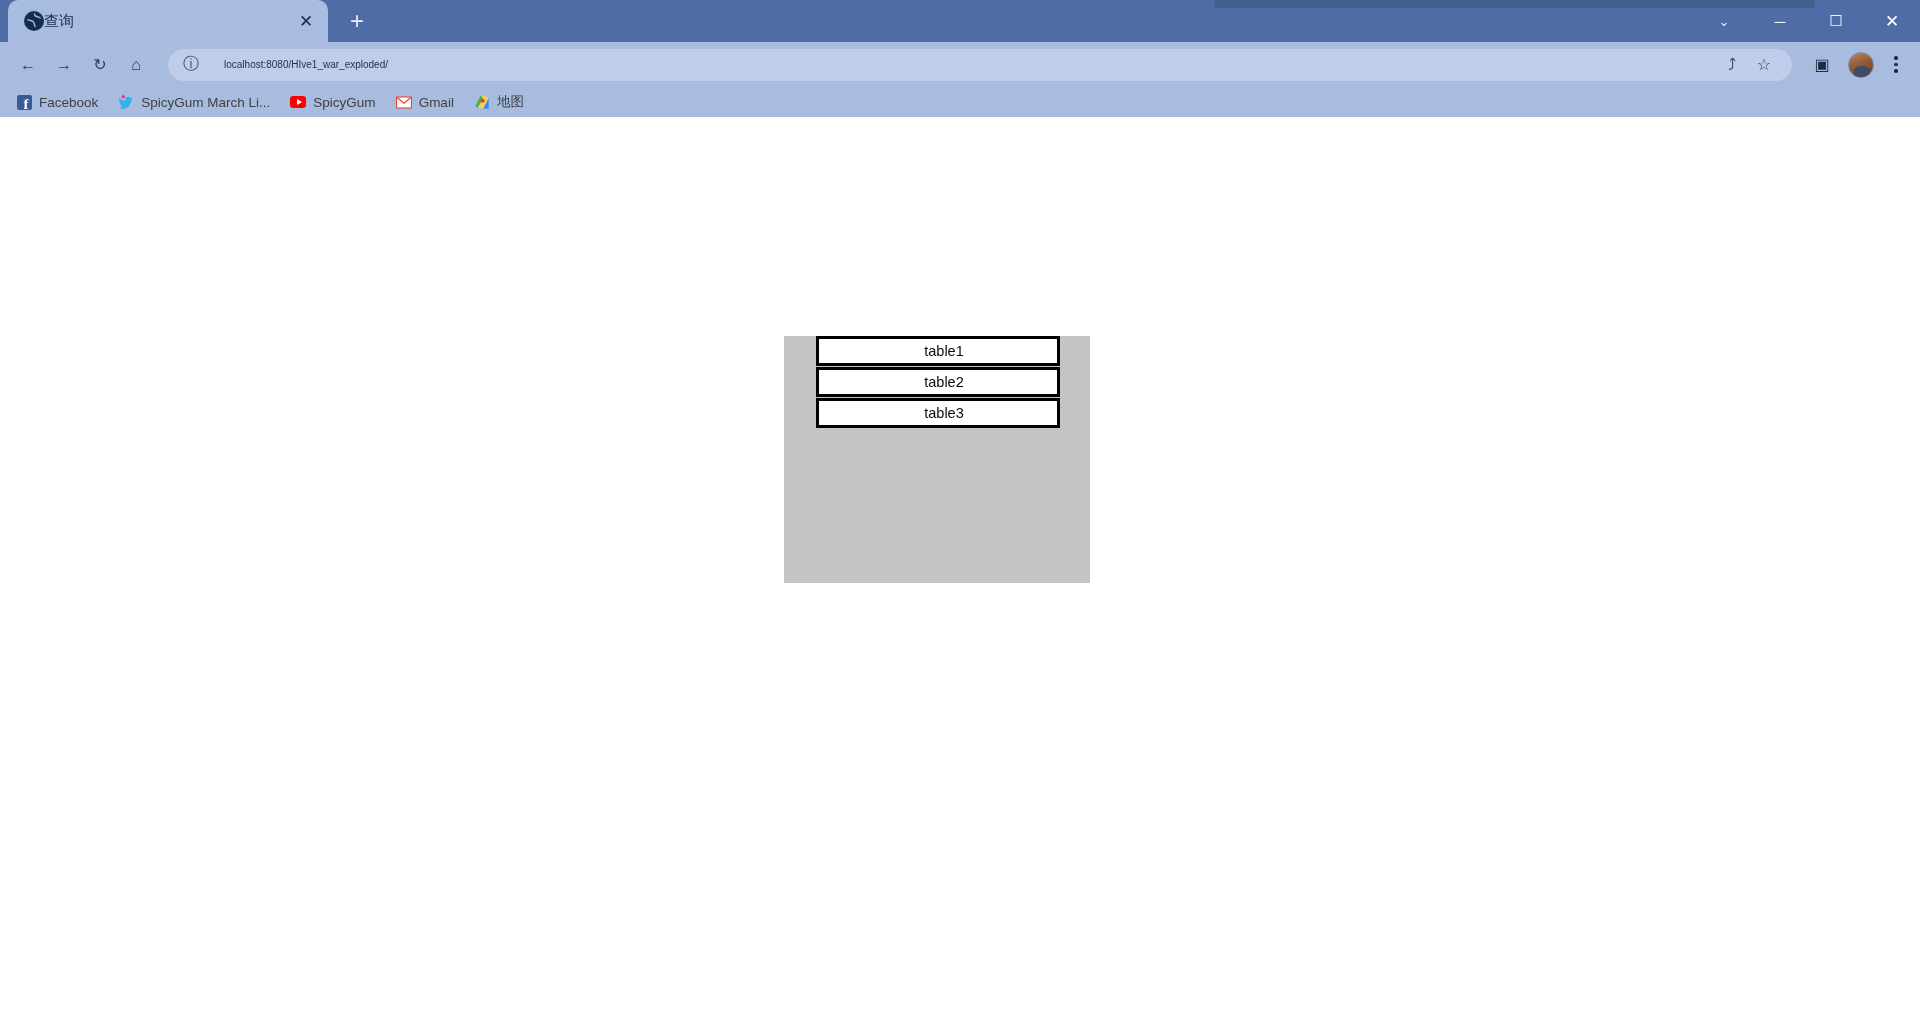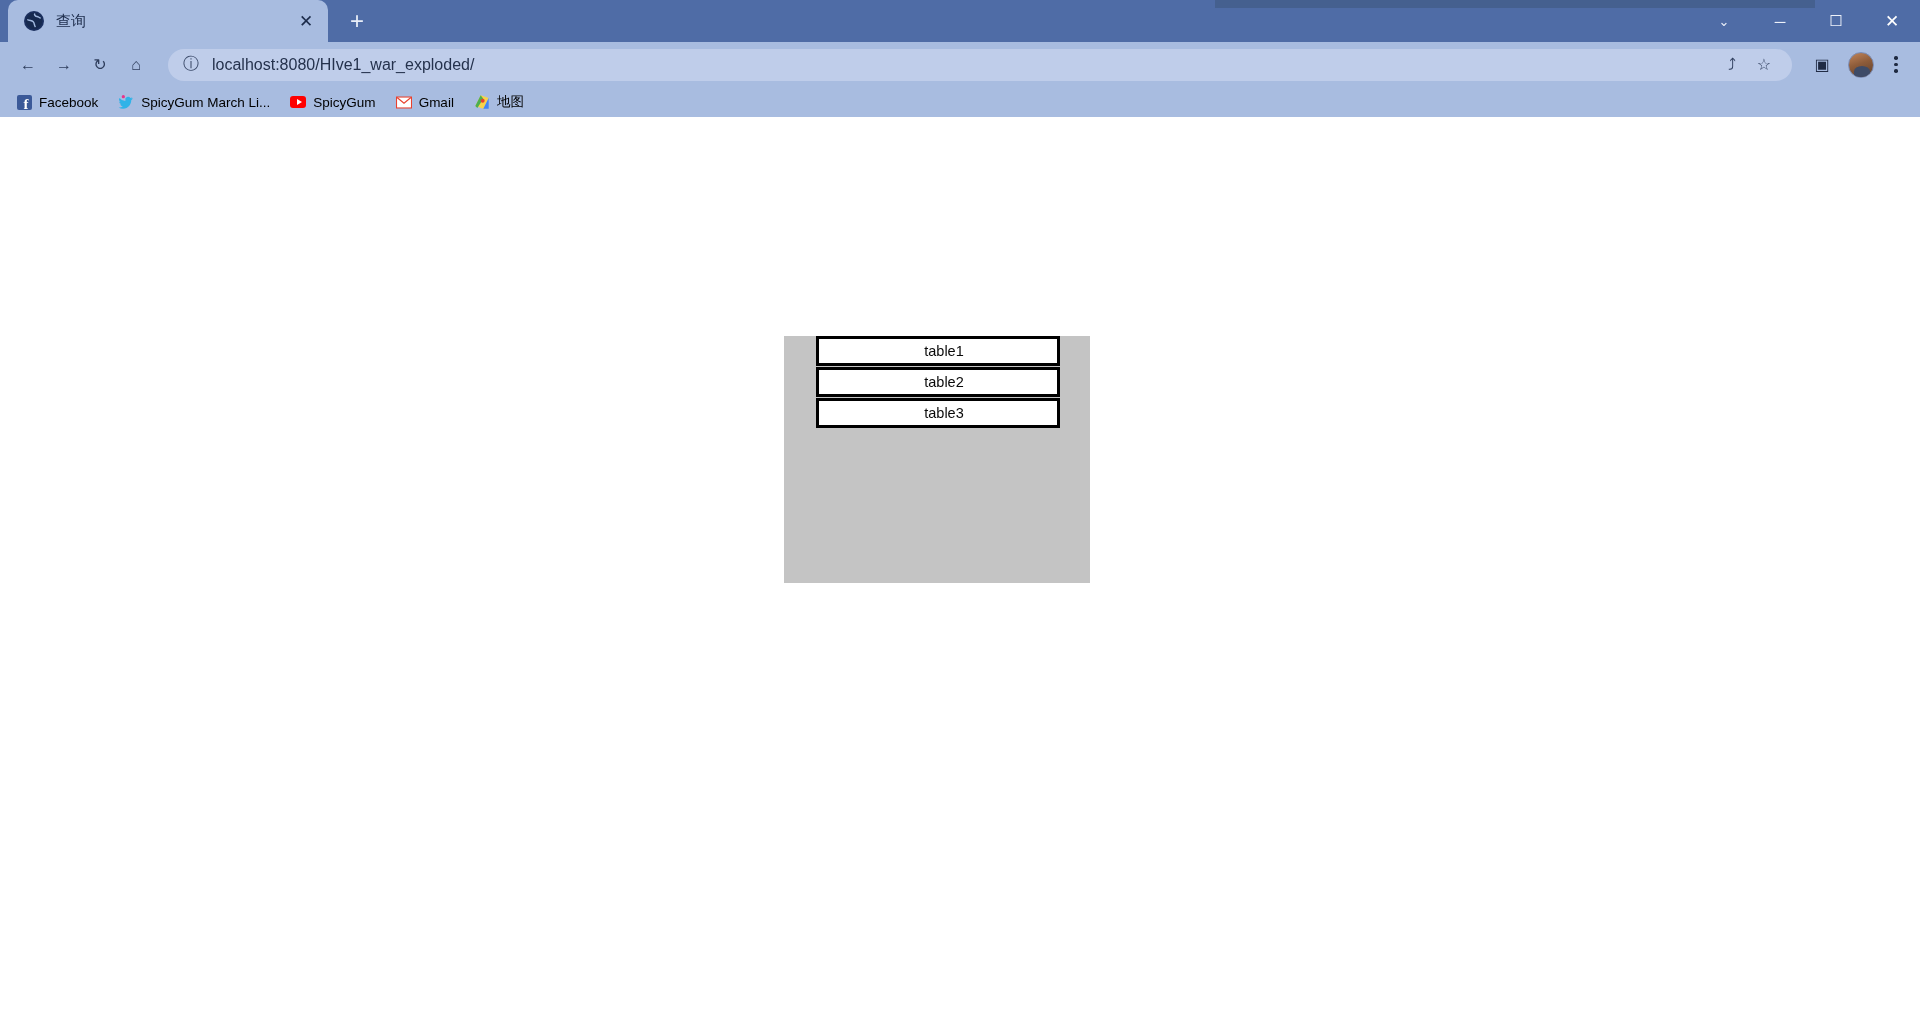--- a/index.html
+++ b/index.html
@@ -35,21 +35,20 @@
   .tab-favicon {
     width: 20px; height: 20px;
     border-radius: 50%;
     background: #1b2f5e;
     display: flex; align-items: center; justify-content: center;
     flex: 0 0 20px;
     overflow: hidden;
   }
   .tab-title {
     flex: 1;
-    margin-left: 12px;
     font-size: 15px;
     color: #1c2b4a;
     white-space: nowrap;
     overflow: hidden;
   }
   .tab-close {
     width: 24px; height: 24px;
     display: flex; align-items: center; justify-content: center;
     color: #1c2b4a;
     font-size: 17px;
@@ -111,22 +110,22 @@
     margin: 0 10px 0 14px;
     min-width: 0;
   }
   .omni-info {
     width: 18px; height: 18px;
     flex: 0 0 18px;
     display: flex; align-items: center; justify-content: center;
     color: #3b4a69;
   }
   .omni-url {
-    margin-left: 12px;
-    font-size: 16px;
+    margin-left: 24px;
+    font-size: 10px;
     color: #25324d;
     white-space: nowrap;
     overflow: hidden;
     flex: 1;
   }
   .omni-action {
     width: 28px; height: 28px;
     display: flex; align-items: center; justify-content: center;
     color: #2e3d5c;
     flex: 0 0 28px;
@@ -179,21 +178,21 @@
   .bm {
     display: flex;
     align-items: center;
     height: 24px;
     padding: 0 8px;
     border-radius: 4px;
     gap: 7px;
   }
   .bm-label {
     font-size: 13.5px;
-    color: #000000;
+    color: #404040;
     white-space: nowrap;
   }
   .bm-ico { width: 16px; height: 16px; flex: 0 0 16px; display:flex; align-items:center; justify-content:center; }
 
   .fb-ico { width: 15px; height: 15px; background: #3b5998; border-radius: 2px; position: relative; }
   .fb-ico::after {
     content: "f";
     position: absolute; right: 3px; bottom: -2px;
     color: #fff; font-family: "Liberation Serif", serif; font-weight: bold; font-size: 15px; line-height: 1;
   }

